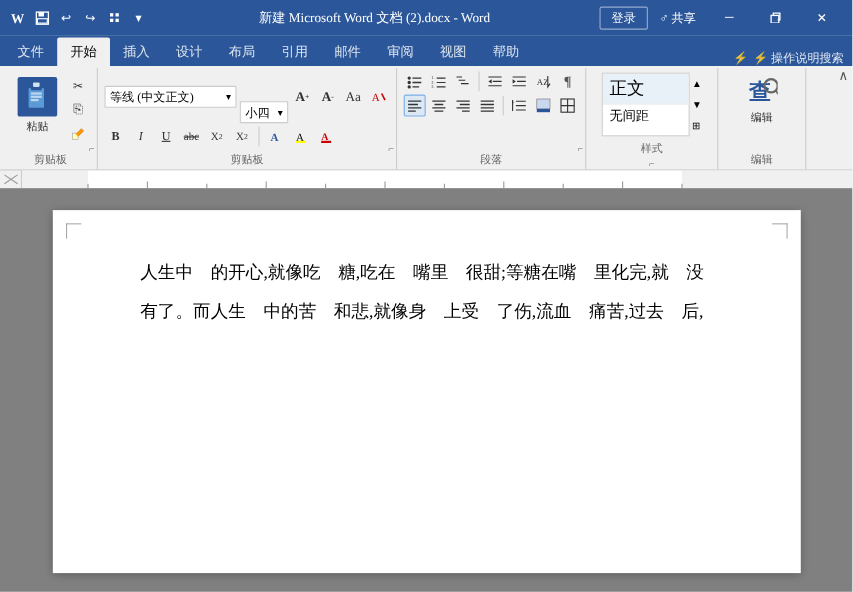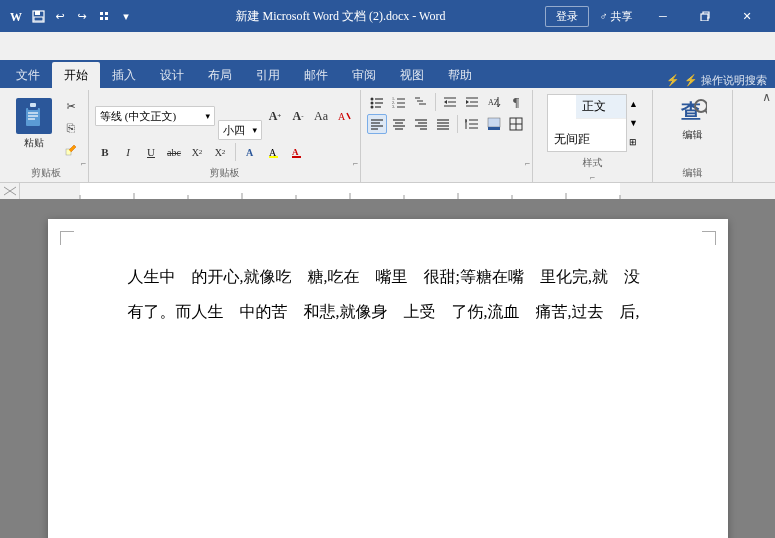--- a/index.html
+++ b/index.html
@@ -36,21 +36,20 @@
       border-radius: 2px;
     }
 
     
     .ribbon-tabs {
       background: #2b579a;
       height: 28px;
       display: flex;
       align-items: flex-end;
       padding-left: 4px;
-      margin-top: 28px;
     }
     .ribbon-tab {
       padding: 4px 12px;
       font-size: 12px;
       color: rgba(255,255,255,0.85);
       cursor: pointer;
       height: 26px;
       display: flex; align-items: center;
       border-radius: 2px 2px 0 0;
     }
@@ -463,28 +462,29 @@
         </div>
         <div class="font-btn">
           <svg width="14" height="14" viewBox="0 0 14 14">
               <rect x="1" y="1" width="12" height="12" fill="none" stroke="#333" stroke-width="1"></rect>
               <line x1="1" y1="7" x2="13" y2="7" stroke="#333" stroke-width="1"></line>
               <line x1="7" y1="1" x2="7" y2="13" stroke="#333" stroke-width="1"></line>
             </svg>
         </div>
       </div>
     </div>
+    <div class="ribbon-group-label" style="font-size:10px;color:#666;">段落</div>
     <div class="ribbon-group-expand">⌐</div>
   </div>
 
   <div class="ribbon-group styles-group" style="min-width:120px;">
     <div style="flex:1;display:flex;flex-direction:row;gap:2px;padding-top:2px;align-items:flex-start;">
       <div style="border:1px solid #ccc;background:white;width:80px;height:58px;overflow:hidden;cursor:pointer;">
-        <div style="padding:3px 6px;font-size:12px;border-bottom:1px solid #eee;background:#e8f0f8;margin-left:28px;">正文</div>
-        <div style="padding:12px 6px;font-size:12px;">无间距</div>
+        <div style="padding:3px 6px;font-size:16px;border-bottom:1px solid #eee;background:#e8f0f8;">正文</div>
+        <div style="padding:2px 6px;font-size:12px;">无间距</div>
       </div>
       <div style="display:flex;flex-direction:column;justify-content:space-around;height:58px;">
         <div style="font-size:9px;cursor:pointer;">▲</div>
         <div style="font-size:9px;cursor:pointer;">▼</div>
         <div style="font-size:9px;cursor:pointer;">⊞</div>
       </div>
     </div>
     <div style="display:flex;align-items:center;justify-content:center;flex-direction:column;">
       <div class="ribbon-group-label">样式</div>
       <div class="ribbon-group-expand" style="position:relative;bottom:auto;right:auto;">⌐</div>

